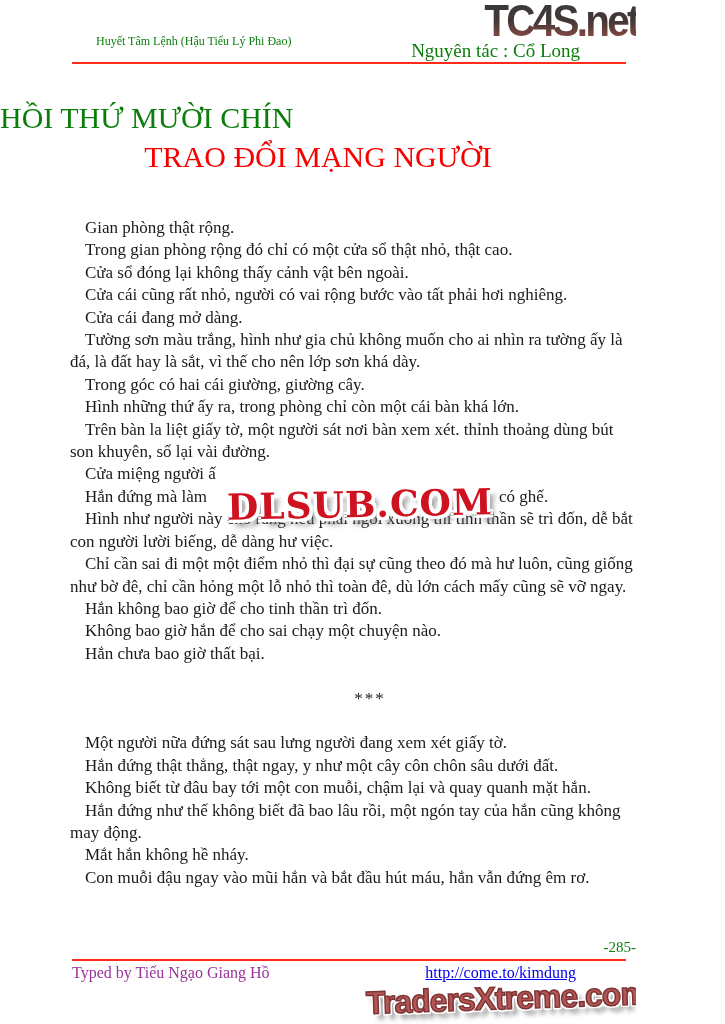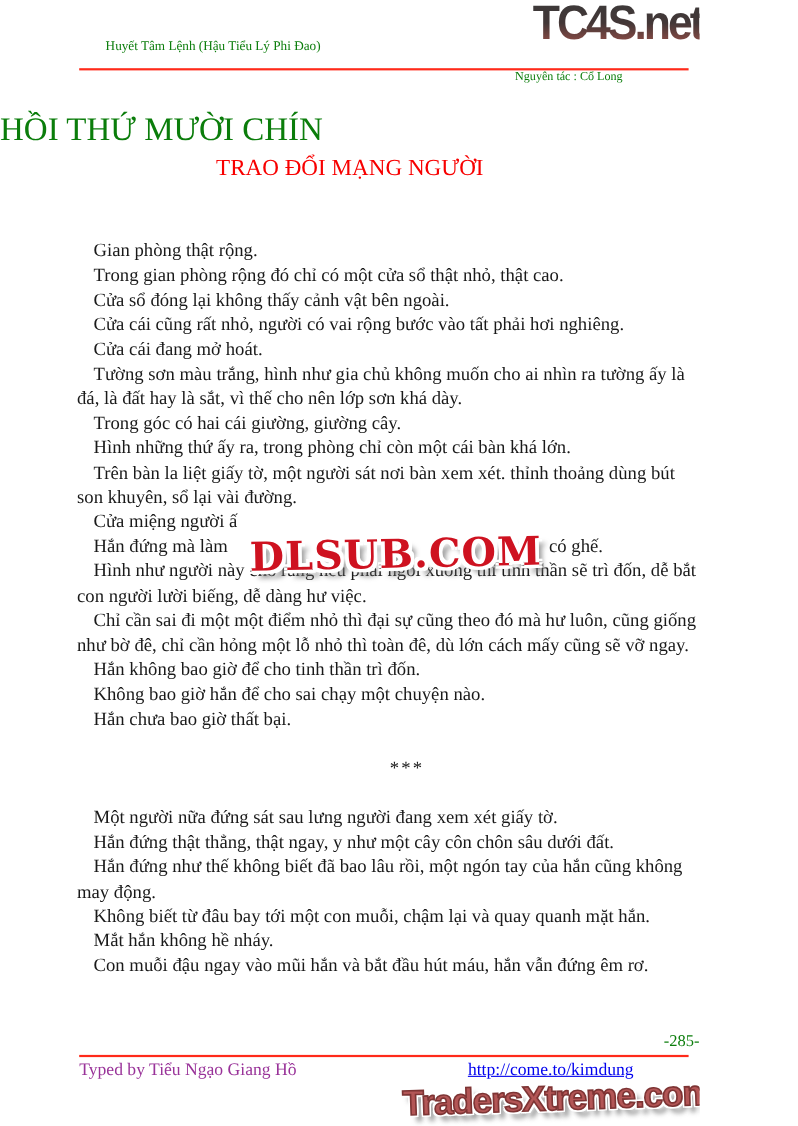--- a/index.html
+++ b/index.html
@@ -2,35 +2,35 @@
 <html style="--green: #0b7d0b; --red: #f80000; --rule: #ff2a1a; --purple: #993399; --link: #0000ee; --wm: #ce1220; --tx: #b35656; --text: #1a1a1a;"><head>
 <meta charset="utf-8">
 <style>
   html,body{margin:0;padding:0;background:#fff;}
   .page{
     position:relative;width:636px;height:1024px;background:#ffffff;
     overflow:hidden;font-family:"Liberation Serif","DejaVu Serif",serif;
   }
   
   .hdr-left{position:absolute;left:72px;top:34px;font-size:12px;color:var(--green);margin-left:24px;}
-  .hdr-right{position:absolute;right:70px;top:40px;font-size:11px;color:var(--green);margin-top:24px;}
+  .hdr-right{position:absolute;right:56px;top:40px;font-size:19px;color:var(--green);}
   .hdr-rule{position:absolute;left:72px;right:10px;top:62px;height:2px;background:var(--rule);}
   .tc4s{
     position:absolute;right:-2px;top:-4px;white-space:nowrap;
     font-family:"Liberation Sans","DejaVu Sans",sans-serif;
     font-weight:800;font-size:44px;letter-spacing:-3px;
     transform:scaleX(.92);transform-origin:right top;
     background:linear-gradient(180deg,#3a3a3a 0%,#433737 50%,#7c4742 78%,#a8625a 100%);
     -webkit-background-clip:text;background-clip:text;color:transparent;
   }
   
   .title1{position:absolute;left:0;width:100%;top:101px;text-align:left;
     font-size:30px;color:var(--green);}
   .title2{position:absolute;left:0;width:100%;top:140px;text-align:center;
-    font-size:21px;color:var(--red);}
+    font-size:30px;color:var(--red);}
   
   .body-text{
     position:absolute;left:70px;top:217px;width:600px;
     font-size:17px;line-height:22.4px;color:var(--text);
   }
   .para{margin:0;text-indent:15px;white-space:pre-line;}
   .gap{display:inline-block;height:1px;}
   .separator{margin:22.4px 0;text-align:center;text-indent:0;letter-spacing:2px;}
   
   .watermark{
@@ -75,42 +75,42 @@
   <div class="hdr-rule"></div>
 
   <div class="title1">HỒI THỨ MƯỜI CHÍN</div>
   <div class="title2">TRAO ĐỔI MẠNG NGƯỜI</div>
 
   <div class="body-text">
       <div class="para">Gian phòng thật rộng.</div>
       <div class="para">Trong gian phòng rộng đó chỉ có một cửa sổ thật nhỏ, thật cao.</div>
       <div class="para">Cửa sổ đóng lại không thấy cảnh vật bên ngoài.</div>
       <div class="para">Cửa cái cũng rất nhỏ, người có vai rộng bước vào tất phải hơi nghiêng.</div>
-      <div class="para">Cửa cái đang mở hoát.</div>
+      <div class="para">Cửa cái đang mở dàng.</div>
       <div class="para">Tường sơn màu trắng, hình như gia chủ không muốn cho ai nhìn ra tường ấy là
 đá, là đất hay là sắt, vì thế cho nên lớp sơn khá dày.</div>
       <div class="para">Trong góc có hai cái giường, giường cây.</div>
       <div class="para">Hình những thứ ấy ra, trong phòng chỉ còn một cái bàn khá lớn.</div>
       <div class="para">Trên bàn la liệt giấy tờ, một người sát nơi bàn xem xét. thỉnh thoảng dùng bút
 son khuyên, sổ lại vài đường.</div>
       <div class="para"><span>Cửa miệng người ấ</span><span class="gap" style="width: 300px;"></span><span></span></div>
       <div class="para"><span>Hắn đứng mà làm</span><span class="gap" style="width: 292px;"></span><span>có ghế.</span></div>
       <div class="para">Hình như người này cho rằng nếu phải ngồi xuống thì tinh thần sẽ trì đốn, dễ bắt
 con người lười biếng, dễ dàng hư việc.</div>
       <div class="para">Chỉ cần sai đi một một điểm nhỏ thì đại sự cũng theo đó mà hư luôn, cũng giống
 như bờ đê, chỉ cần hỏng một lỗ nhỏ thì toàn đê, dù lớn cách mấy cũng sẽ vỡ ngay.</div>
       <div class="para">Hắn không bao giờ để cho tinh thần trì đốn.</div>
       <div class="para">Không bao giờ hắn để cho sai chạy một chuyện nào.</div>
       <div class="para">Hắn chưa bao giờ thất bại.</div>
       <div class="separator">***</div>
       <div class="para">Một người nữa đứng sát sau lưng người đang xem xét giấy tờ.</div>
       <div class="para">Hắn đứng thật thẳng, thật ngay, y như một cây côn chôn sâu dưới đất.</div>
+      <div class="para">Không biết từ đâu bay tới một con muỗi, chậm lại và quay quanh mặt hắn.</div>
       <div class="para">Hắn đứng như thế không biết đã bao lâu rồi, một ngón tay của hắn cũng không
 may động.</div>
-      <div class="para">Không biết từ đâu bay tới một con muỗi, chậm lại và quay quanh mặt hắn.</div>
       <div class="para">Mắt hắn không hề nháy.</div>
       <div class="para">Con muỗi đậu ngay vào mũi hắn và bắt đầu hút máu, hắn vẫn đứng êm rơ.</div>
     </div>
 
   <div class="watermark">DLSUB.COM</div>
 
   <div class="pagenum">-285-</div>
   <div class="ftr-rule"></div>
   <div class="typedby">Typed by Tiểu Ngạo Giang Hồ</div>
   <a class="kimdung-link">http://come.to/kimdung</a>

